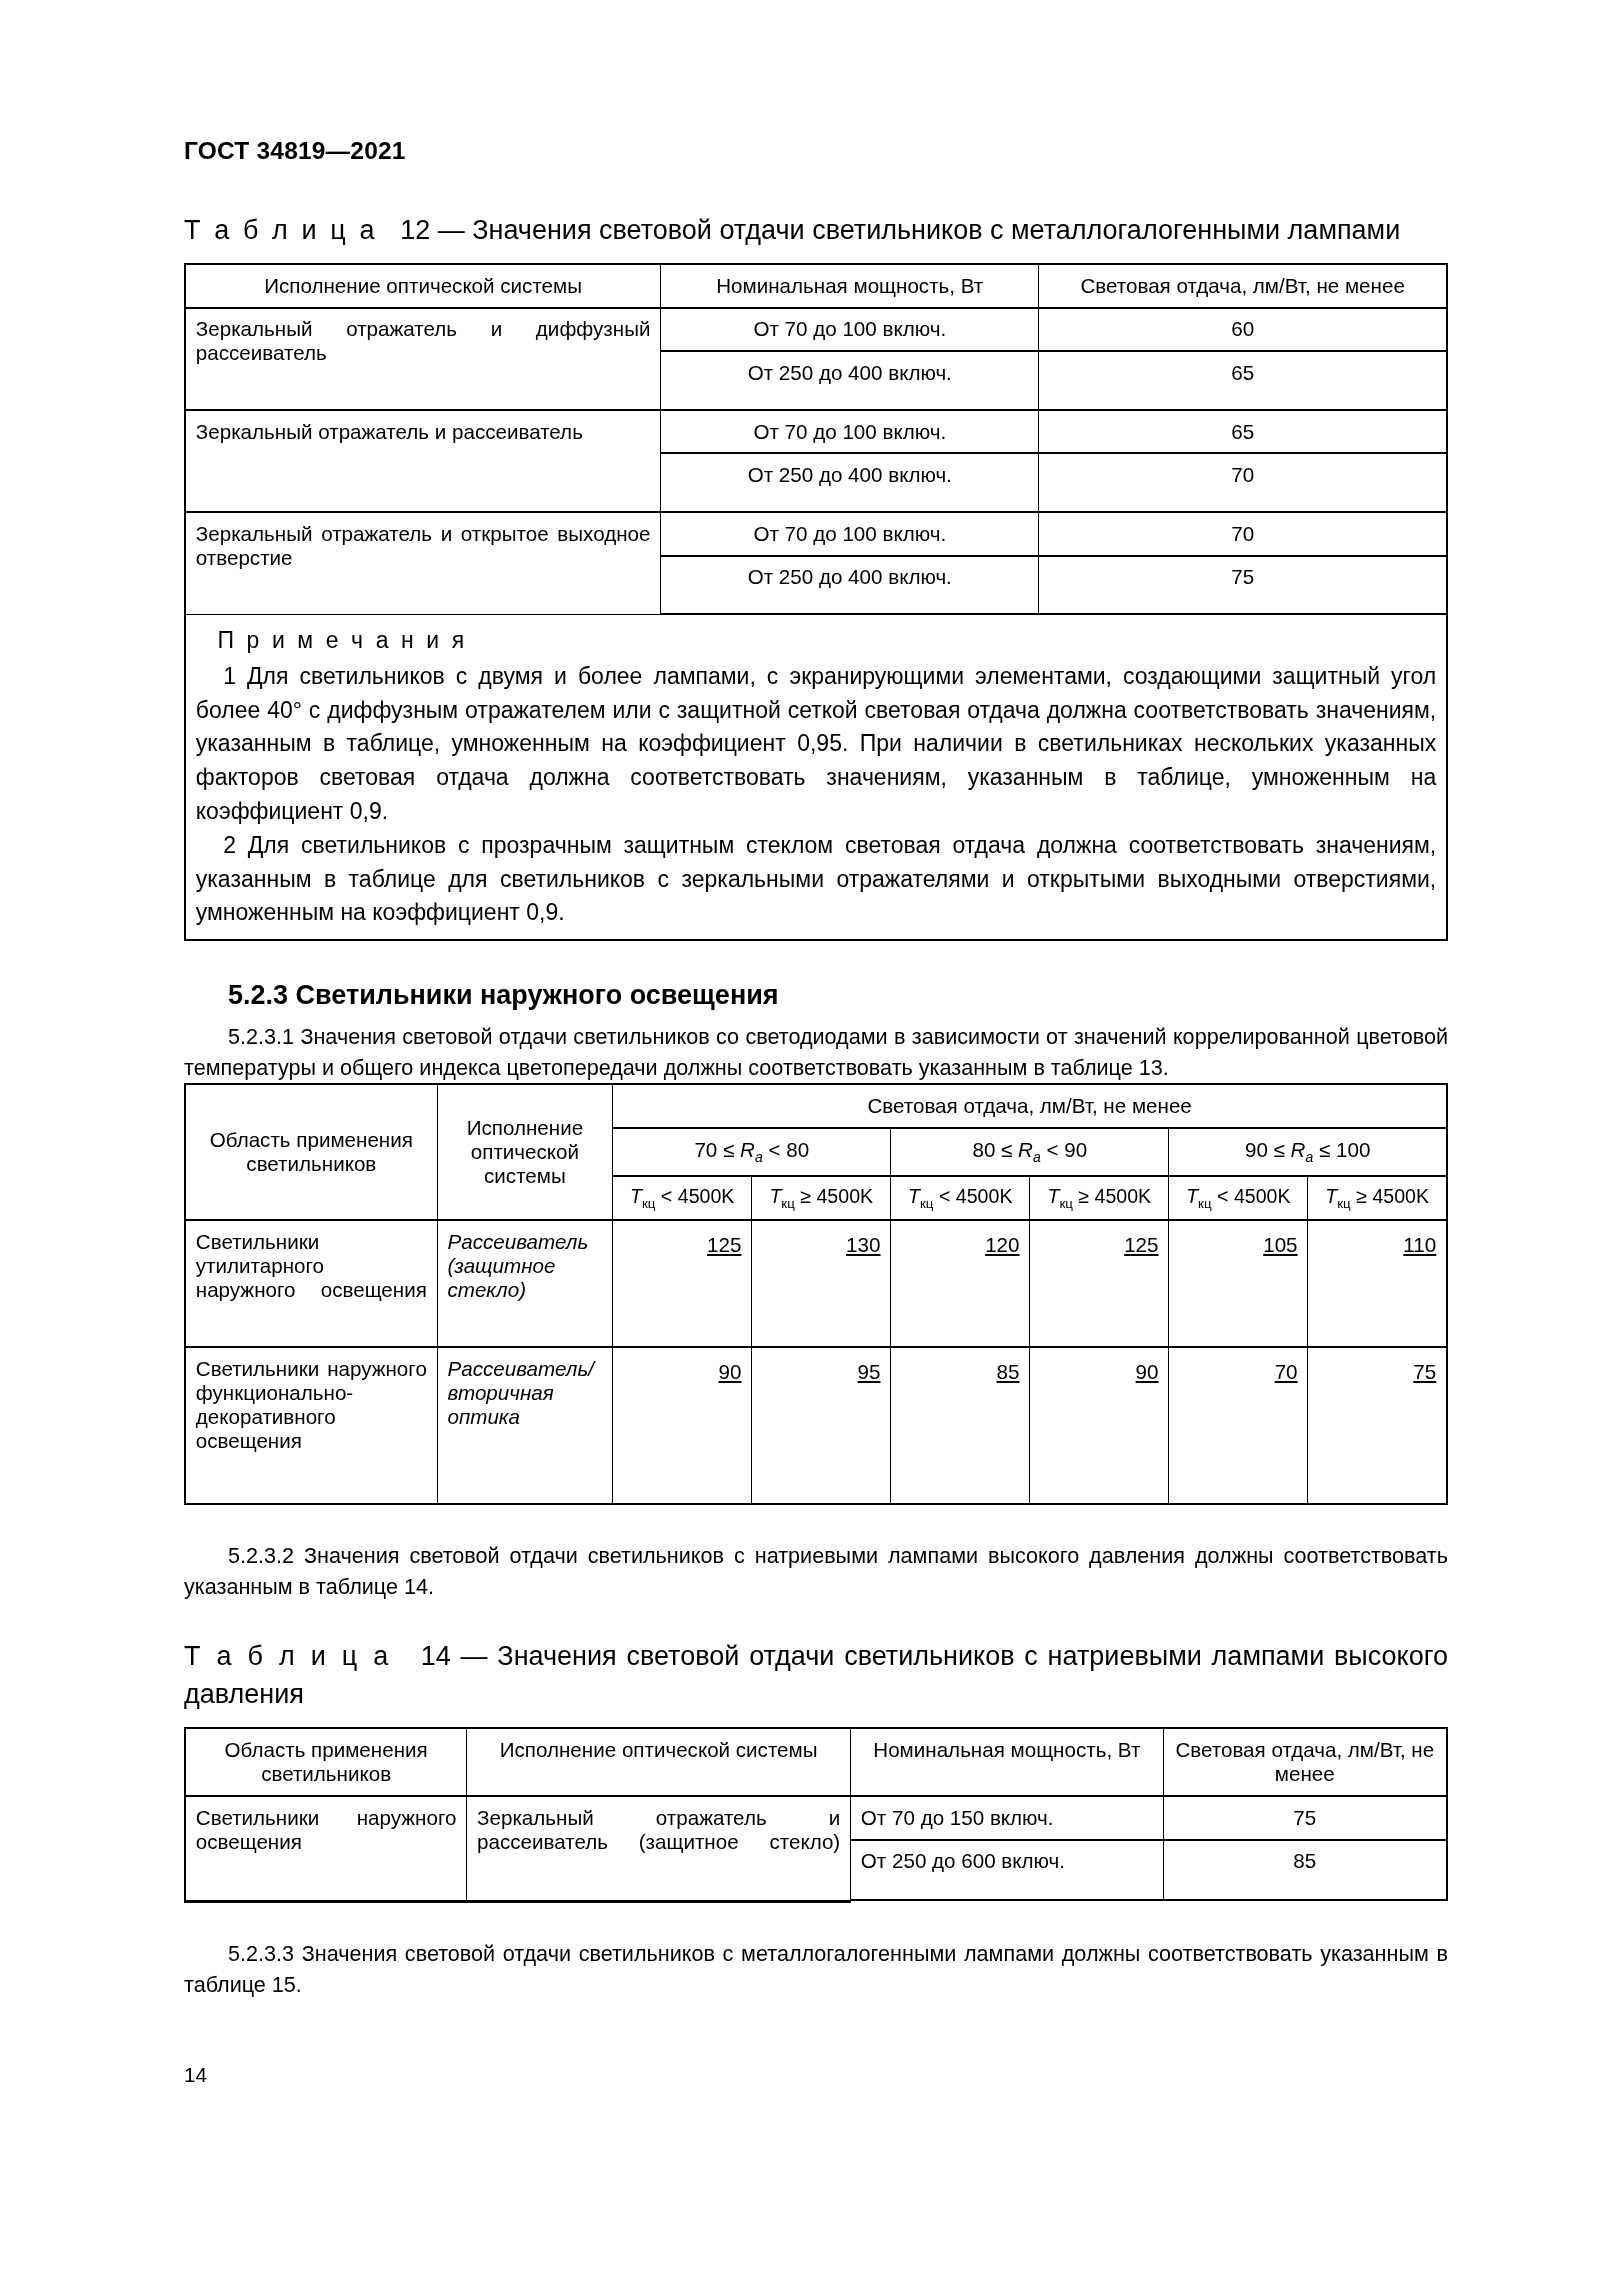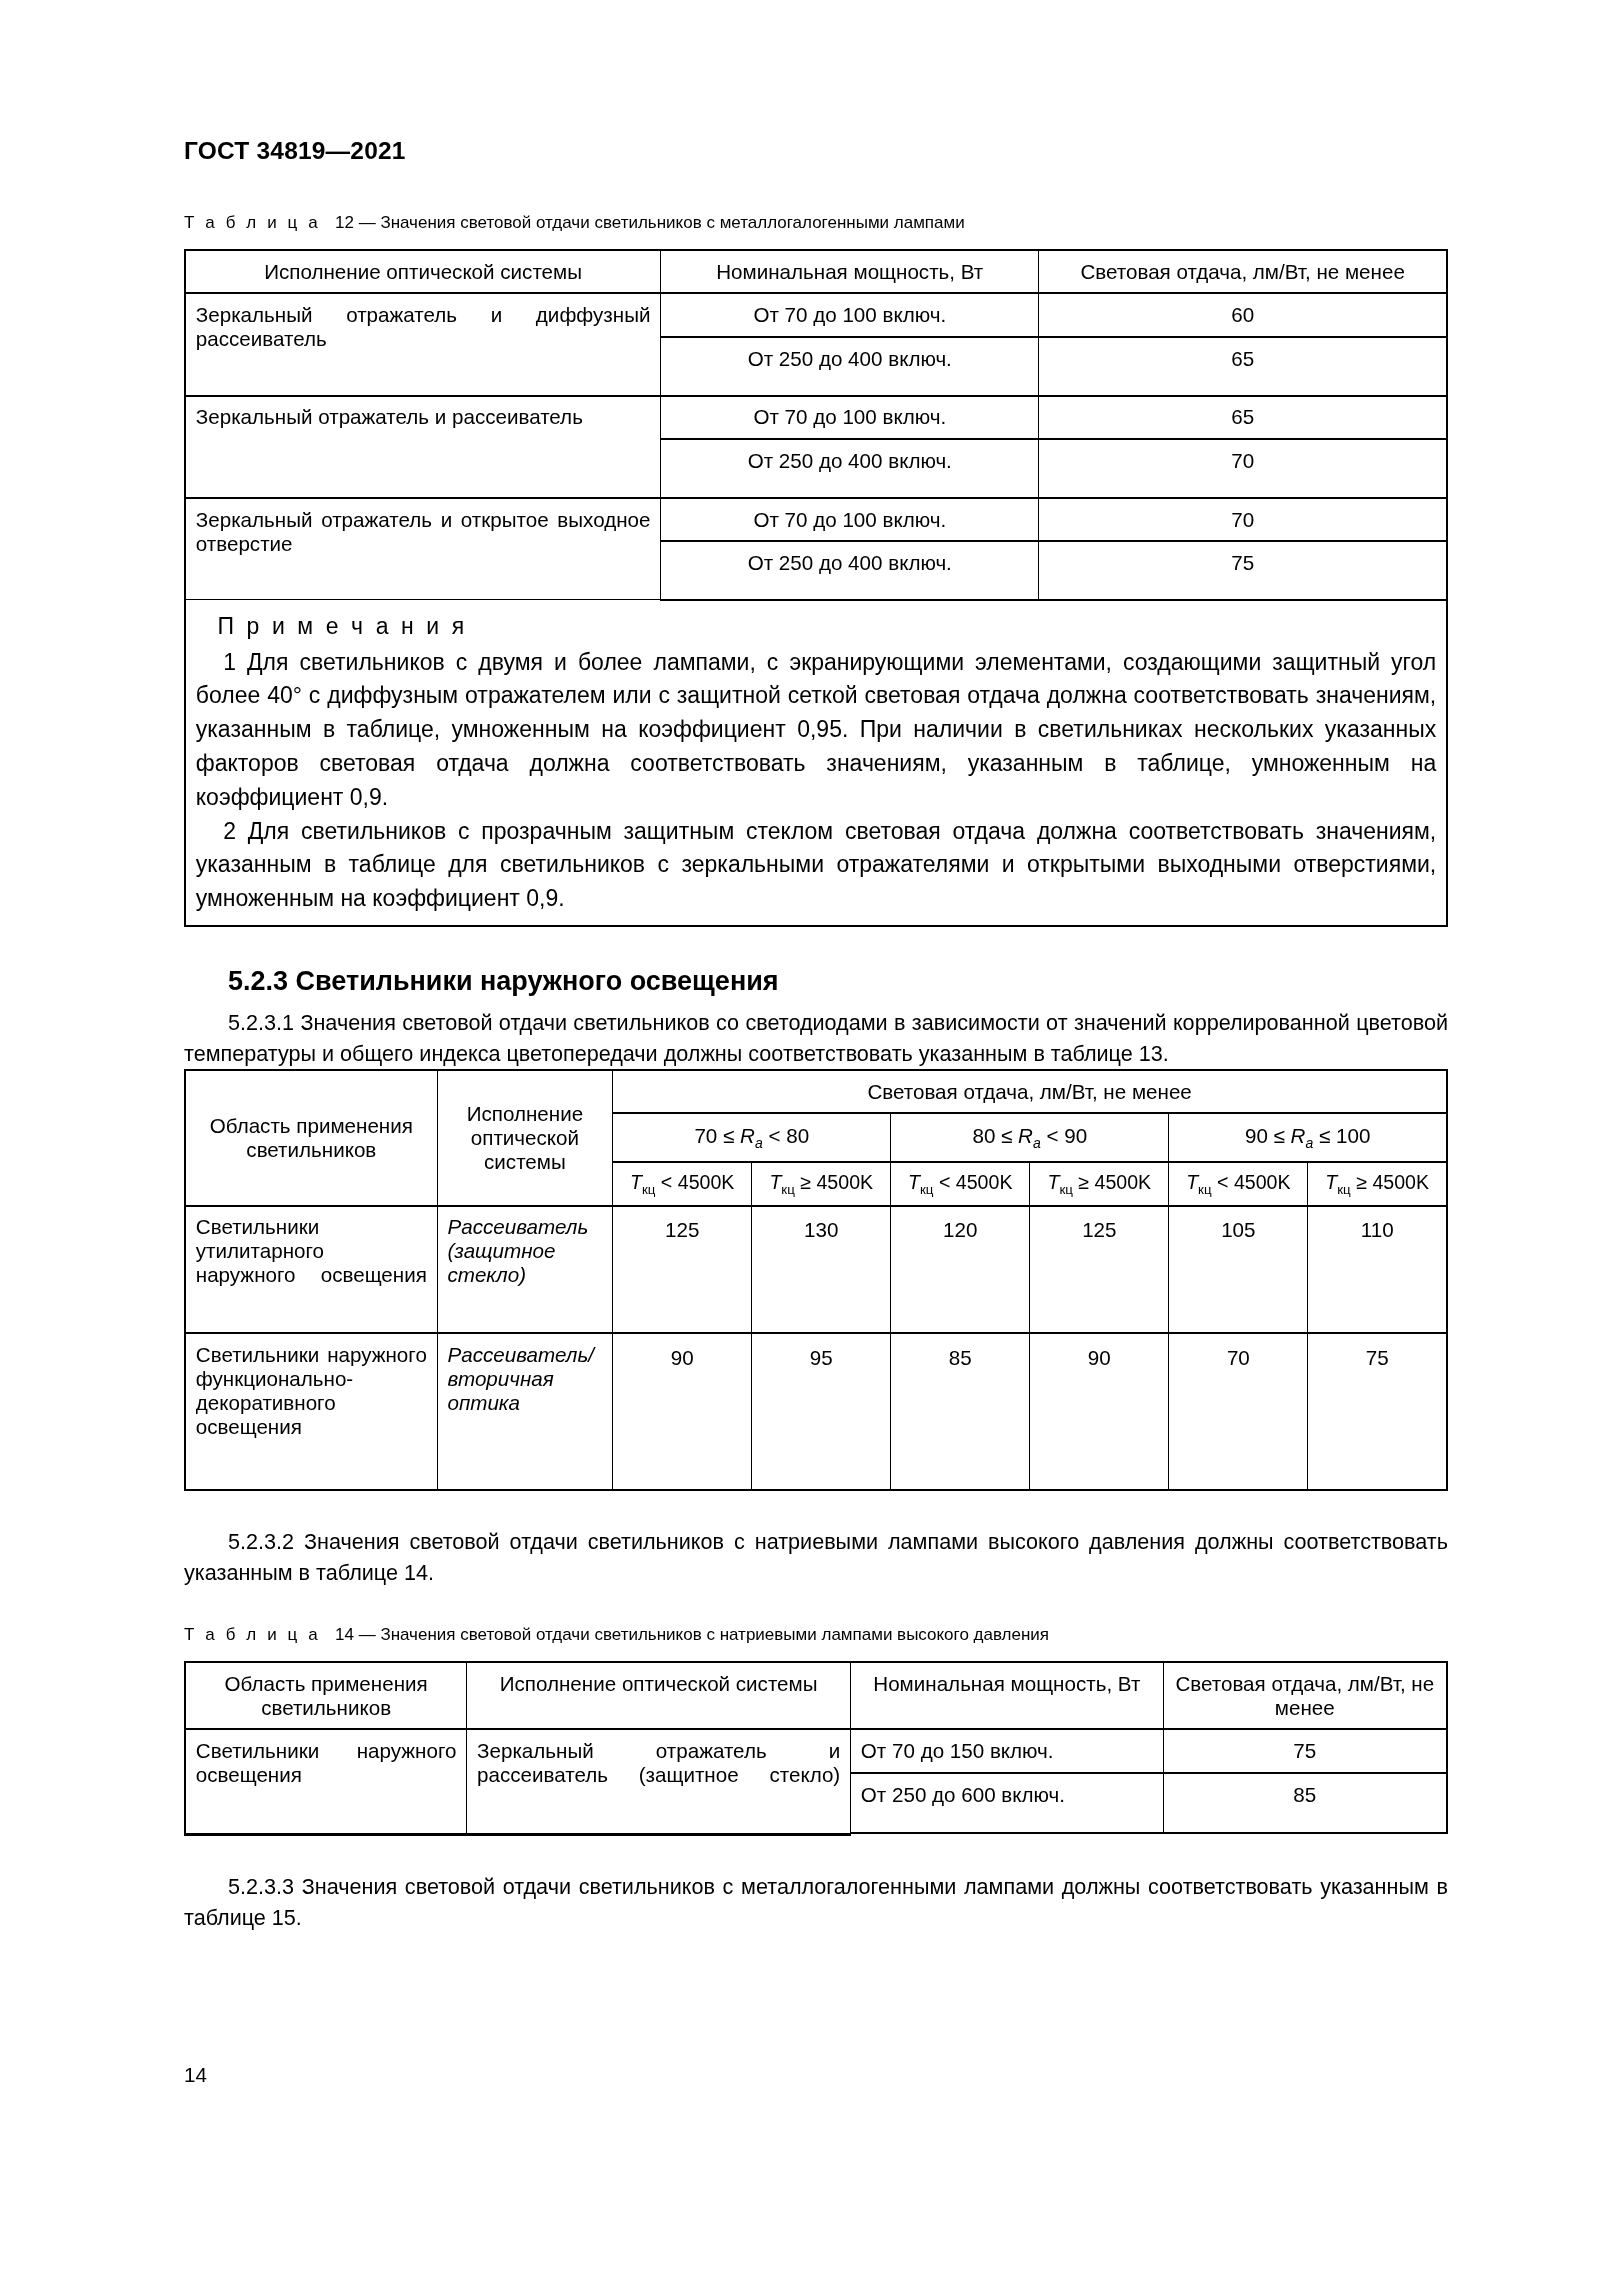--- a/index.html
+++ b/index.html
@@ -29,21 +29,21 @@
   
   .doc-header {
     font-size: 24.5px;
     font-weight: bold;
     letter-spacing: 0.2px;
     margin-bottom: 46px;
   }
 
   
   .table-caption {
-    font-size: 17px;
+    font-size: 27px;
     line-height: 1.42;
     margin-bottom: 13.7px;
     text-align: justify;
   }
   .table-caption .tcap-word {
     letter-spacing: 3.1px;
   }
 
   
   table.gost {
@@ -109,21 +109,21 @@
   
   .t13 { font-size: 20.6px; }
   .t13 .sub-head {
     text-align: center;
     vertical-align: middle;
     padding: 7.8px 3.9px;
     font-size: 19.6px;
     white-space: nowrap;
   }
   .t13 .rot-label { text-align: center; vertical-align: middle; }
-  .t13 td.datacell { text-align: center; vertical-align: top; padding-top: 11.8px; }
+  .t13 td.datacell { text-align: right; vertical-align: top; padding-top: 11.8px; text-decoration: underline; }
   .t13 td.rowlabel { text-align: justify; text-align-last: justify; vertical-align: top; }
   .t13 td.optcell  { text-align: justify; text-align-last: justify; vertical-align: top; font-style: italic; }
   em.ital { font-style: italic; }
   sub.small { font-size: 0.68em; }
 
   
   .page-number {
     position: absolute;
     left: 184px;
     top: 2063px;

